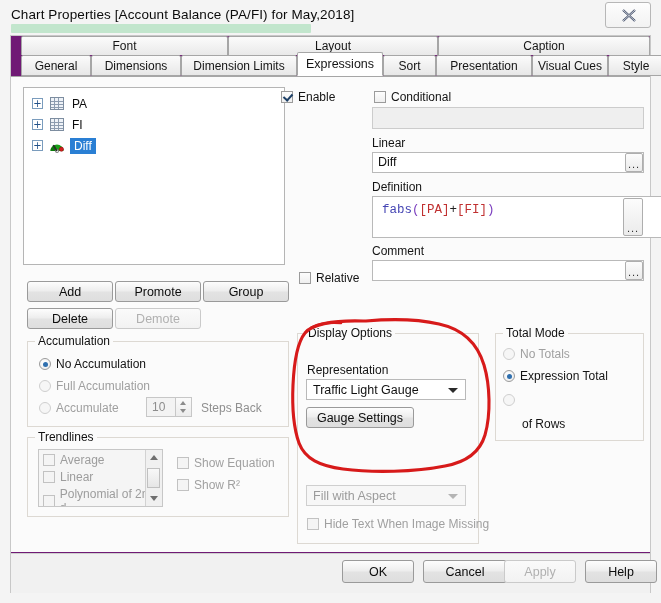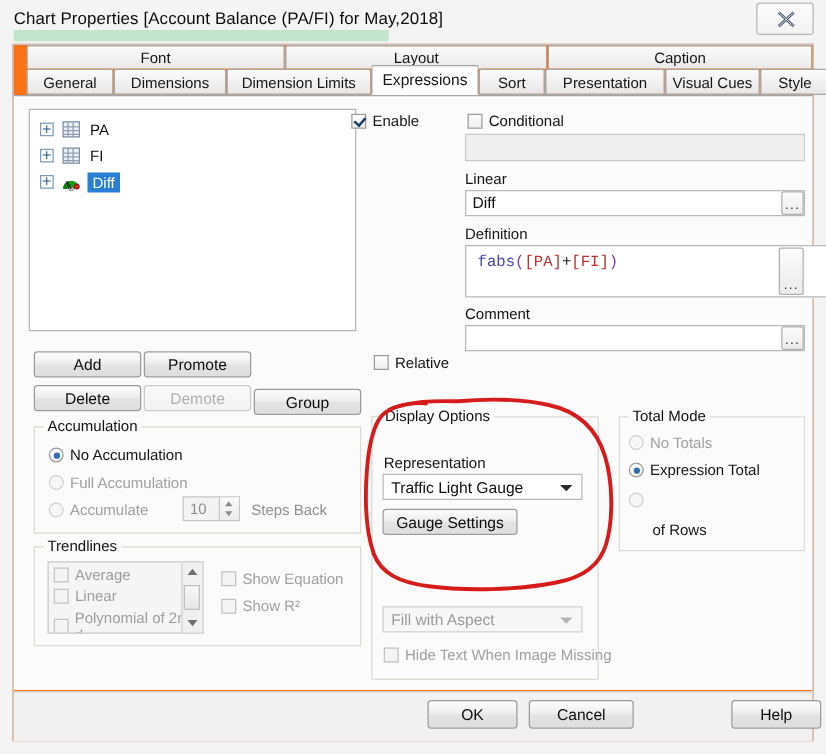--- a/index.html
+++ b/index.html
@@ -14,21 +14,21 @@
 
   
   .titlebar{position:absolute;left:0;top:0;width:661px;height:36px;background:#f4f4f4;}
   .title-text{position:absolute;left:11px;top:7px;font-size:13.5px;color:#0b0b0b;white-space:nowrap;letter-spacing:0.1px;}
   .title-hl{position:absolute;left:11px;top:24px;width:300px;height:9px;background:#b9e3c6;opacity:.85;border-radius:1px;}
   .closebtn{position:absolute;left:605px;top:2px;width:46px;height:26px;
     background:linear-gradient(#fdfdfd,#f2f2f2);border:1px solid #b7b7b7;border-radius:3px;box-sizing:border-box;}
   .closebtn svg{position:absolute;left:14px;top:5px;}
 
   
-  .client{position:absolute;left:10px;top:35px;width:641px;height:558px;background:#f97316;border:1px solid #c8c8c8;box-sizing:border-box;}
+  .client{position:absolute;left:10px;top:35px;width:641px;height:558px;background:#701a75;border:1px solid #c8c8c8;box-sizing:border-box;}
 
   
   .tabrow{position:absolute;left:0;top:0;height:19px;}
   .tabrow2{position:absolute;left:0;top:19px;height:21px;}
   .tab{position:absolute;top:0;height:19px;box-sizing:border-box;
     background:linear-gradient(#fbfbfb,#e9e9e9);
     border:1px solid #a6a6a6;border-bottom:none;
     display:flex;align-items:center;justify-content:center;
     font-size:12px;color:#151515;border-radius:2px 2px 0 0;}
   .tab2{position:absolute;top:0;height:21px;box-sizing:border-box;
@@ -220,31 +220,31 @@
       <div class="lbl" style="left:361px;top:167px;">Comment</div>
       <div class="tf" style="left:361px;top:183px;width:272px;height:21px;"></div>
       <div class="ellbtn" style="left:614px;top:184px;width:18px;height:19px;">...</div>
 
       <div class="btn" style="left:16px;top:204px;width:86px;height:21px;">
         <span>Add</span>
       </div>
       <div class="btn" style="left:104px;top:204px;width:86px;height:21px;">
         <span>Promote</span>
       </div>
-      <div class="btn" style="left:192px;top:204px;width:86px;height:21px;margin-top:30px;">
+      <div class="btn" style="left:192px;top:204px;width:86px;height:21px;">
         <span>Group</span>
       </div>
       <div class="btn" style="left:16px;top:231px;width:86px;height:21px;">
         <span>Delete</span>
       </div>
       <div class="btn dis" style="left:104px;top:231px;width:86px;height:21px;">
         <span>Demote</span>
       </div>
 
-      <div class="chkrow" style="left:288px;top:206px;">
+      <div class="chkrow" style="left:288px;top:194px;">
         <span class="cb"></span>
         <span>Relative</span>
       </div>
 
       <div class="grp" style="left:16px;top:264px;width:262px;height:86px;">
         <span class="cap">Accumulation</span>
       </div>
       <div class="chkrow" style="left:28px;top:280px;">
         <span class="rd on"></span>
         <span>No Accumulation</span>
@@ -350,19 +350,22 @@
 
     </div>
 
     <div class="bottombar">
       <div class="btn" style="left:331px;top:6px;width:72px;height:23px;">
         <span>OK</span>
       </div>
       <div class="btn" style="left:412px;top:6px;width:84px;height:23px;">
         <span>Cancel</span>
       </div>
+      <div class="btn dis" style="left:493px;top:6px;width:72px;height:23px;">
+        <span>Apply</span>
+      </div>
       <div class="btn" style="left:574px;top:6px;width:72px;height:23px;">
         <span>Help</span>
       </div>
     </div>
 
   </div>
 </div>
 
 </body></html>

